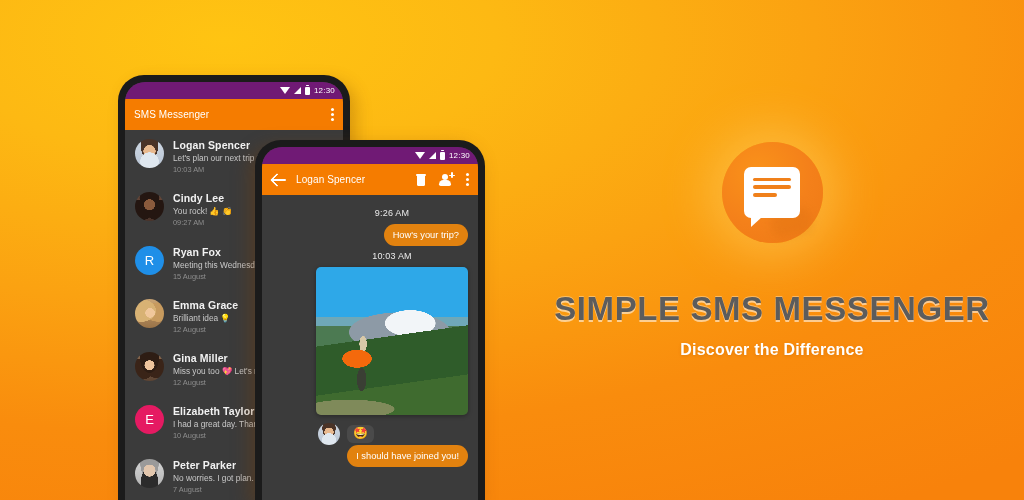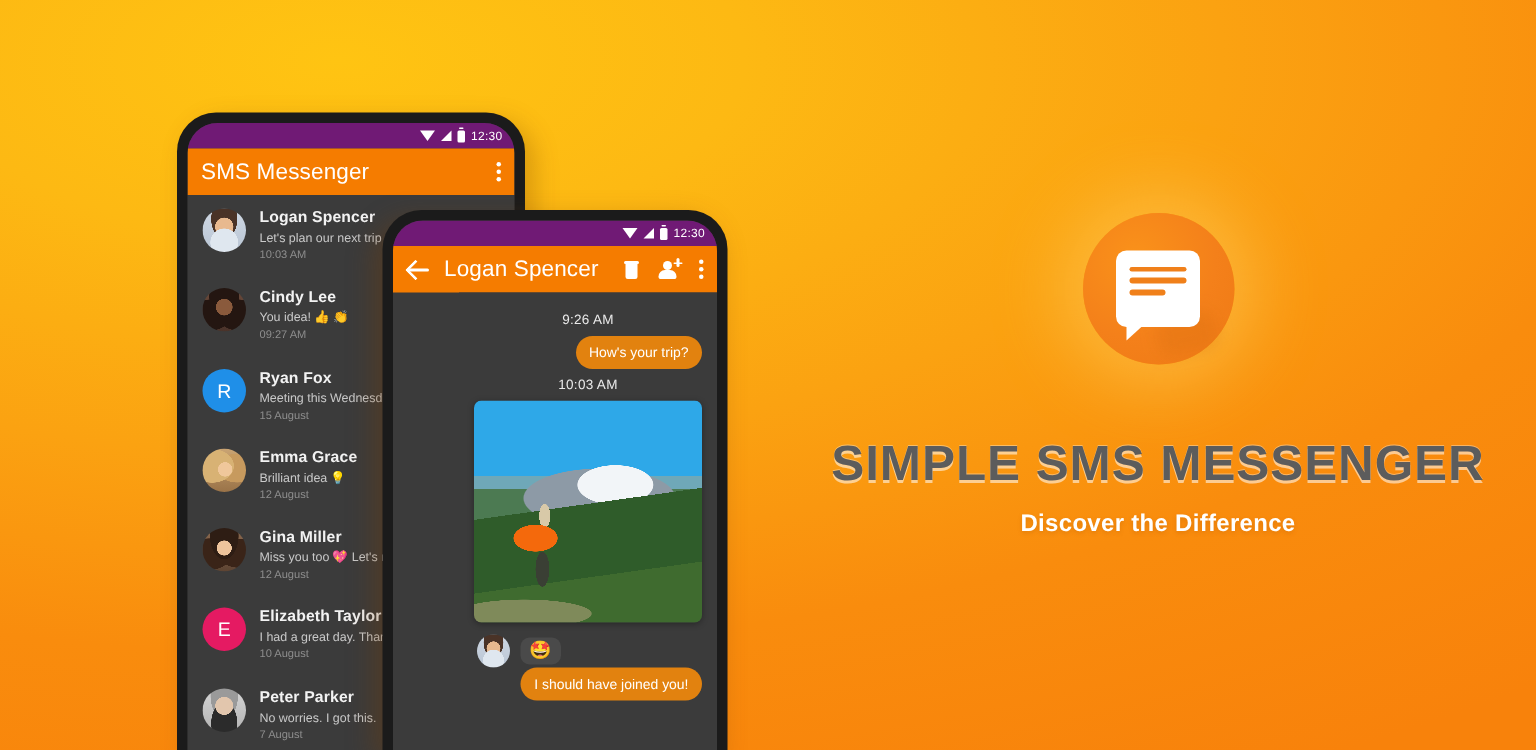--- a/index.html
+++ b/index.html
@@ -23,21 +23,21 @@
                gap:4px; padding:0 8px; color:#fff; font-size:8px; }
   .sb-ico { display:inline-block; }
   .wifi { width:0;height:0;border-left:5px solid transparent;border-right:5px solid transparent;border-top:7px solid #fff; }
   .signal { width:0;height:0;border-left:7px solid transparent;border-bottom:7px solid #fff; }
   .batt { width:5px;height:8px;background:#fff;border-radius:1px;position:relative; }
   .batt:before{content:"";position:absolute;top:-2px;left:1.3px;width:2.4px;height:1.5px;background:#fff;border-radius:1px;}
   .clock { font-size:8px; letter-spacing:.2px; }
 
   
   .appbar { height:31px; background:#F57C00; display:flex; align-items:center; padding:0 9px; color:#fff; }
-  .appbar .title { font-size:15px; font-weight:400; letter-spacing:.1px; }
+  .appbar .title { font-size:10px; font-weight:400; letter-spacing:.1px; }
   .appbar .spacer { flex:1; }
   .kebab { width:3px; height:15px; display:flex; flex-direction:column; justify-content:center; gap:2.2px; cursor:pointer; }
   .kebab i { display:block; width:3px; height:3px; border-radius:50%; background:#fff; }
   .backarrow { width:16px; height:16px; position:relative; margin-right:9px; }
   .backarrow:before{content:"";position:absolute;left:1px;top:7px;width:14px;height:2px;background:#fff;border-radius:1px;}
   .backarrow:after{content:"";position:absolute;left:1px;top:3.5px;width:8px;height:8px;border-left:2px solid #fff;border-bottom:2px solid #fff;transform:rotate(45deg);border-radius:1px;}
   .trash { width:10px;height:12px;position:relative;margin-right:13px; }
   .trash:before{content:"";position:absolute;top:0;left:0;width:10px;height:2px;background:#fff;border-radius:1px;}
   .trash:after{content:"";position:absolute;top:2.5px;left:1px;width:8px;height:9.5px;background:#fff;border-radius:0 0 1.5px 1.5px;}
   .addperson { width:14px;height:12px;position:relative;margin-right:13px; }
@@ -119,21 +119,21 @@
             <div class="conv-txt">
               <div class="conv-name">Logan Spencer</div>
               <div class="conv-snip">Let's plan our next trip tog</div>
               <div class="conv-date">10:03 AM</div>
             </div>
           </div>
           <div class="conv">
             <div class="avatar" style="background: radial-gradient(circle at 50% 44%, rgb(138, 90, 60) 0px, rgb(138, 90, 60) 25%, transparent 26%), radial-gradient(at 50% 20%, rgb(36, 22, 17) 0px, rgb(36, 22, 17) 48%, transparent 49%), radial-gradient(at 18% 62%, rgb(36, 22, 17) 0px, rgb(36, 22, 17) 40%, transparent 41%), radial-gradient(at 82% 62%, rgb(36, 22, 17) 0px, rgb(36, 22, 17) 40%, transparent 41%), linear-gradient(rgb(107, 74, 58), rgb(74, 51, 42));"></div>
             <div class="conv-txt">
               <div class="conv-name">Cindy Lee</div>
-              <div class="conv-snip">You idea! 👍 👏</div>
+              <div class="conv-snip">You rock! 👍 👏</div>
               <div class="conv-date">09:27 AM</div>
             </div>
           </div>
           <div class="conv">
             <div class="avatar" style="background: rgb(31, 143, 232);">R</div>
             <div class="conv-txt">
               <div class="conv-name">Ryan Fox</div>
               <div class="conv-snip">Meeting this Wednesday</div>
               <div class="conv-date">15 August</div>
             </div>
@@ -159,21 +159,21 @@
             <div class="conv-txt">
               <div class="conv-name">Elizabeth Taylor</div>
               <div class="conv-snip">I had a great day. Thanks</div>
               <div class="conv-date">10 August</div>
             </div>
           </div>
           <div class="conv">
             <div class="avatar" style="background: radial-gradient(circle at 50% 40%, rgb(226, 198, 173) 0px, rgb(226, 198, 173) 26%, transparent 27%), radial-gradient(at 50% 80%, rgb(43, 43, 43) 0px, rgb(43, 43, 43) 42%, transparent 43%), radial-gradient(at 50% 17%, rgb(154, 154, 154) 0px, rgb(154, 154, 154) 44%, transparent 45%), linear-gradient(rgb(213, 213, 213), rgb(179, 179, 179));"></div>
             <div class="conv-txt">
               <div class="conv-name">Peter Parker</div>
-              <div class="conv-snip">No worries. I got this.</div>
+              <div class="conv-snip">No worries. I got plan.</div>
               <div class="conv-date">7 August</div>
             </div>
           </div>
         </div>
     </div>
   </div>
 
   <div class="phone" id="phone-chat">
     <div class="screen">
 

